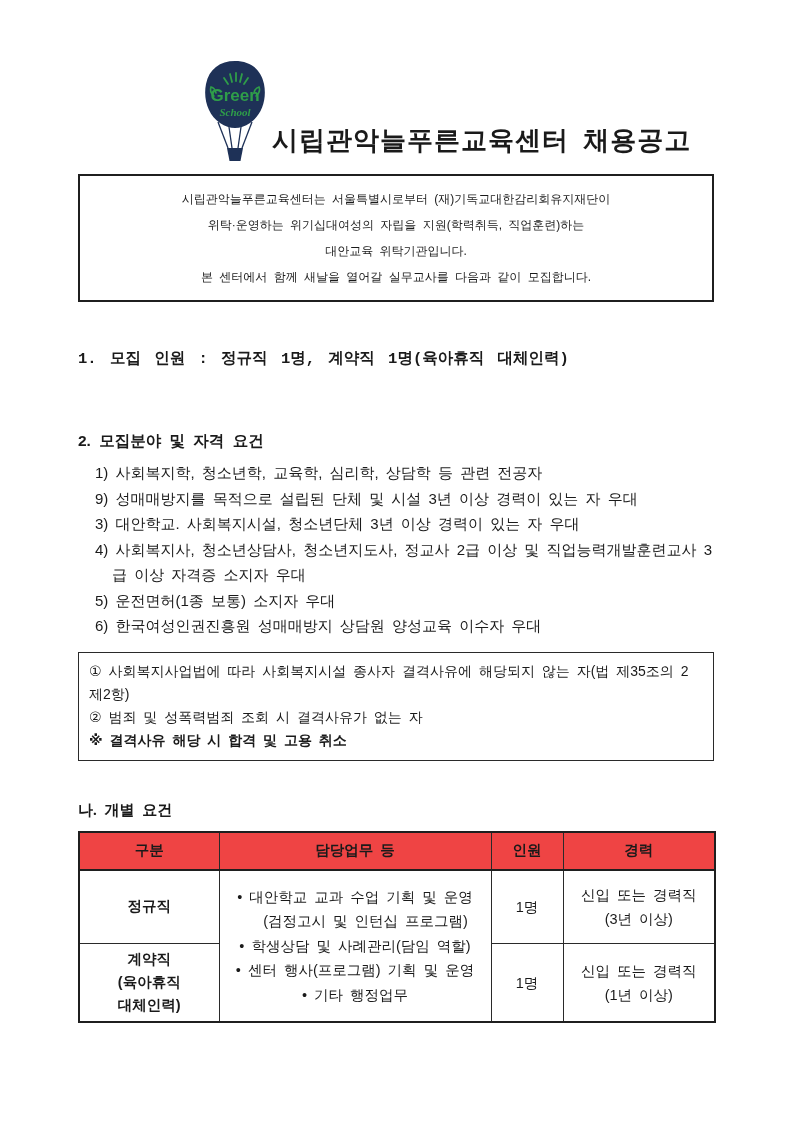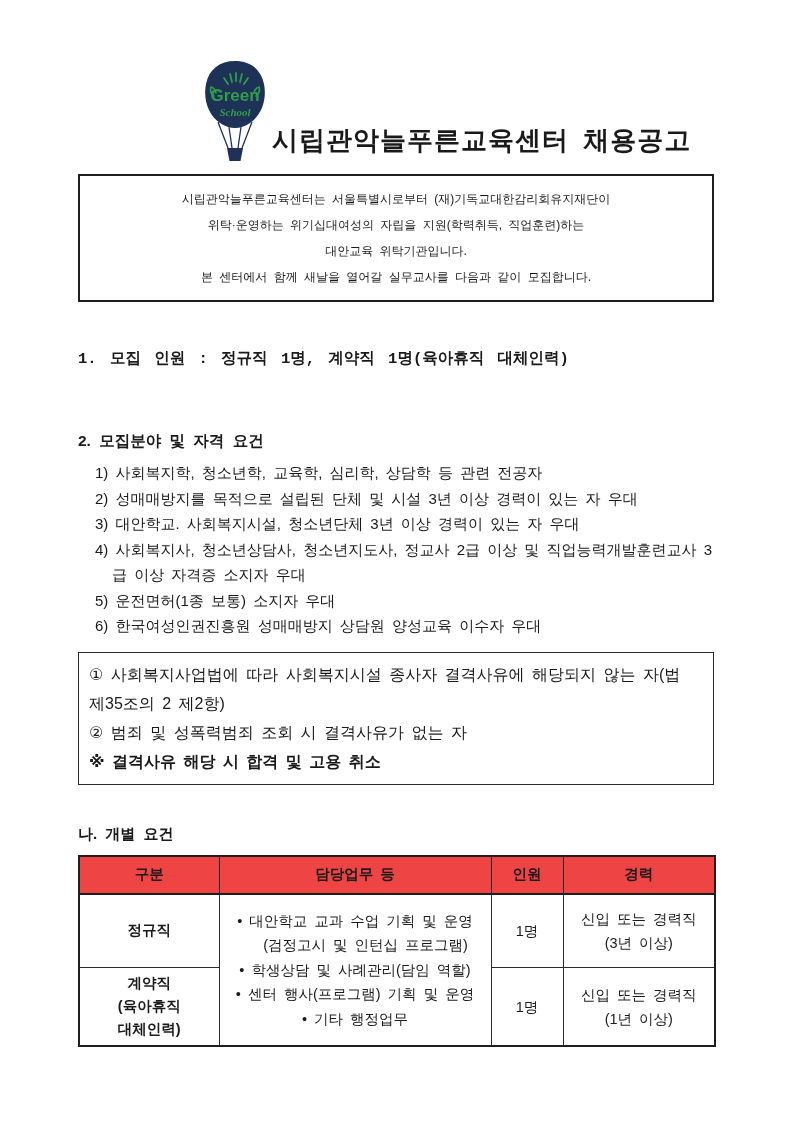--- a/index.html
+++ b/index.html
@@ -34,25 +34,25 @@
   .sub-heading{font-size:15px;font-weight:700;word-spacing:4px;margin-top:13px;}
   .req-list{margin:8px 0 0 17px;padding:0;list-style:none;}
   .req-list li{
     font-size:15px;line-height:25.5px;word-spacing:3px;
     padding-left:17px;text-indent:-17px;white-space:pre-wrap;
   }
   
   .disq-box{
     margin-top:13px;border:1.7px solid #2a2a2a;
     padding:7px 10px 8px 10px;
-    font-size:16px;line-height:29px;word-spacing:3px;
+    font-size:14px;line-height:23px;word-spacing:3px;
   }
   .disq-box .note{font-weight:700;}
   
-  .sec-individual{margin-top:40px;}
+  .sec-individual{margin-top:40px;font-family:Liberation Serif, serif;}
   table.req-table{
     margin-top:11px;border-collapse:collapse;width:636px;table-layout:fixed;
     font-size:14.5px;
   }
   table.req-table th,table.req-table td{
     border:1.5px solid #2a2a2a;text-align:center;vertical-align:middle;
     word-spacing:3px;padding:4px 6px;box-sizing:border-box;
   }
   table.req-table{border:2px solid #1f1f1f;}
   table.req-table thead th{
@@ -114,21 +114,21 @@
 대안교육 위탁기관입니다.
 본 센터에서 함께 새날을 열어갈 실무교사를 다음과 같이 모집합니다.</div>
 
   <div class="sec-heading sec1">1. 모집 인원 : 정규직 1명, 계약직 1명(육아휴직 대체인력)</div>
 
   <div class="sec-heading sec2">2. 모집분야 및 자격 요건</div>
 
 
   <ul class="req-list">
     <li>1) 사회복지학, 청소년학, 교육학, 심리학, 상담학 등 관련 전공자</li>
-    <li>2) 성매매방지를 목적으로 설립된 단체 및 시설 3년 이상 경력이 있는 자 우대</li>
+    <li>9) 성매매방지를 목적으로 설립된 단체 및 시설 3년 이상 경력이 있는 자 우대</li>
     <li>3) 대안학교. 사회복지시설, 청소년단체 3년 이상 경력이 있는 자 우대</li>
     <li>4) 사회복지사, 청소년상담사, 청소년지도사, 정교사 2급 이상 및 직업능력개발훈련교사 3급 이상 자격증 소지자 우대</li>
     <li>5) 운전면허(1종 보통) 소지자 우대</li>
     <li>6) 한국여성인권진흥원 성매매방지 상담원 양성교육 이수자 우대</li>
   </ul>
 
   <div class="disq-box">
     <div>① 사회복지사업법에 따라 사회복지시설 종사자 결격사유에 해당되지 않는 자(법 제35조의 2 제2항)</div>
     <div>② 범죄 및 성폭력범죄 조회 시 결격사유가 없는 자</div>
     <div class="note">※ 결격사유 해당 시 합격 및 고용 취소</div>

